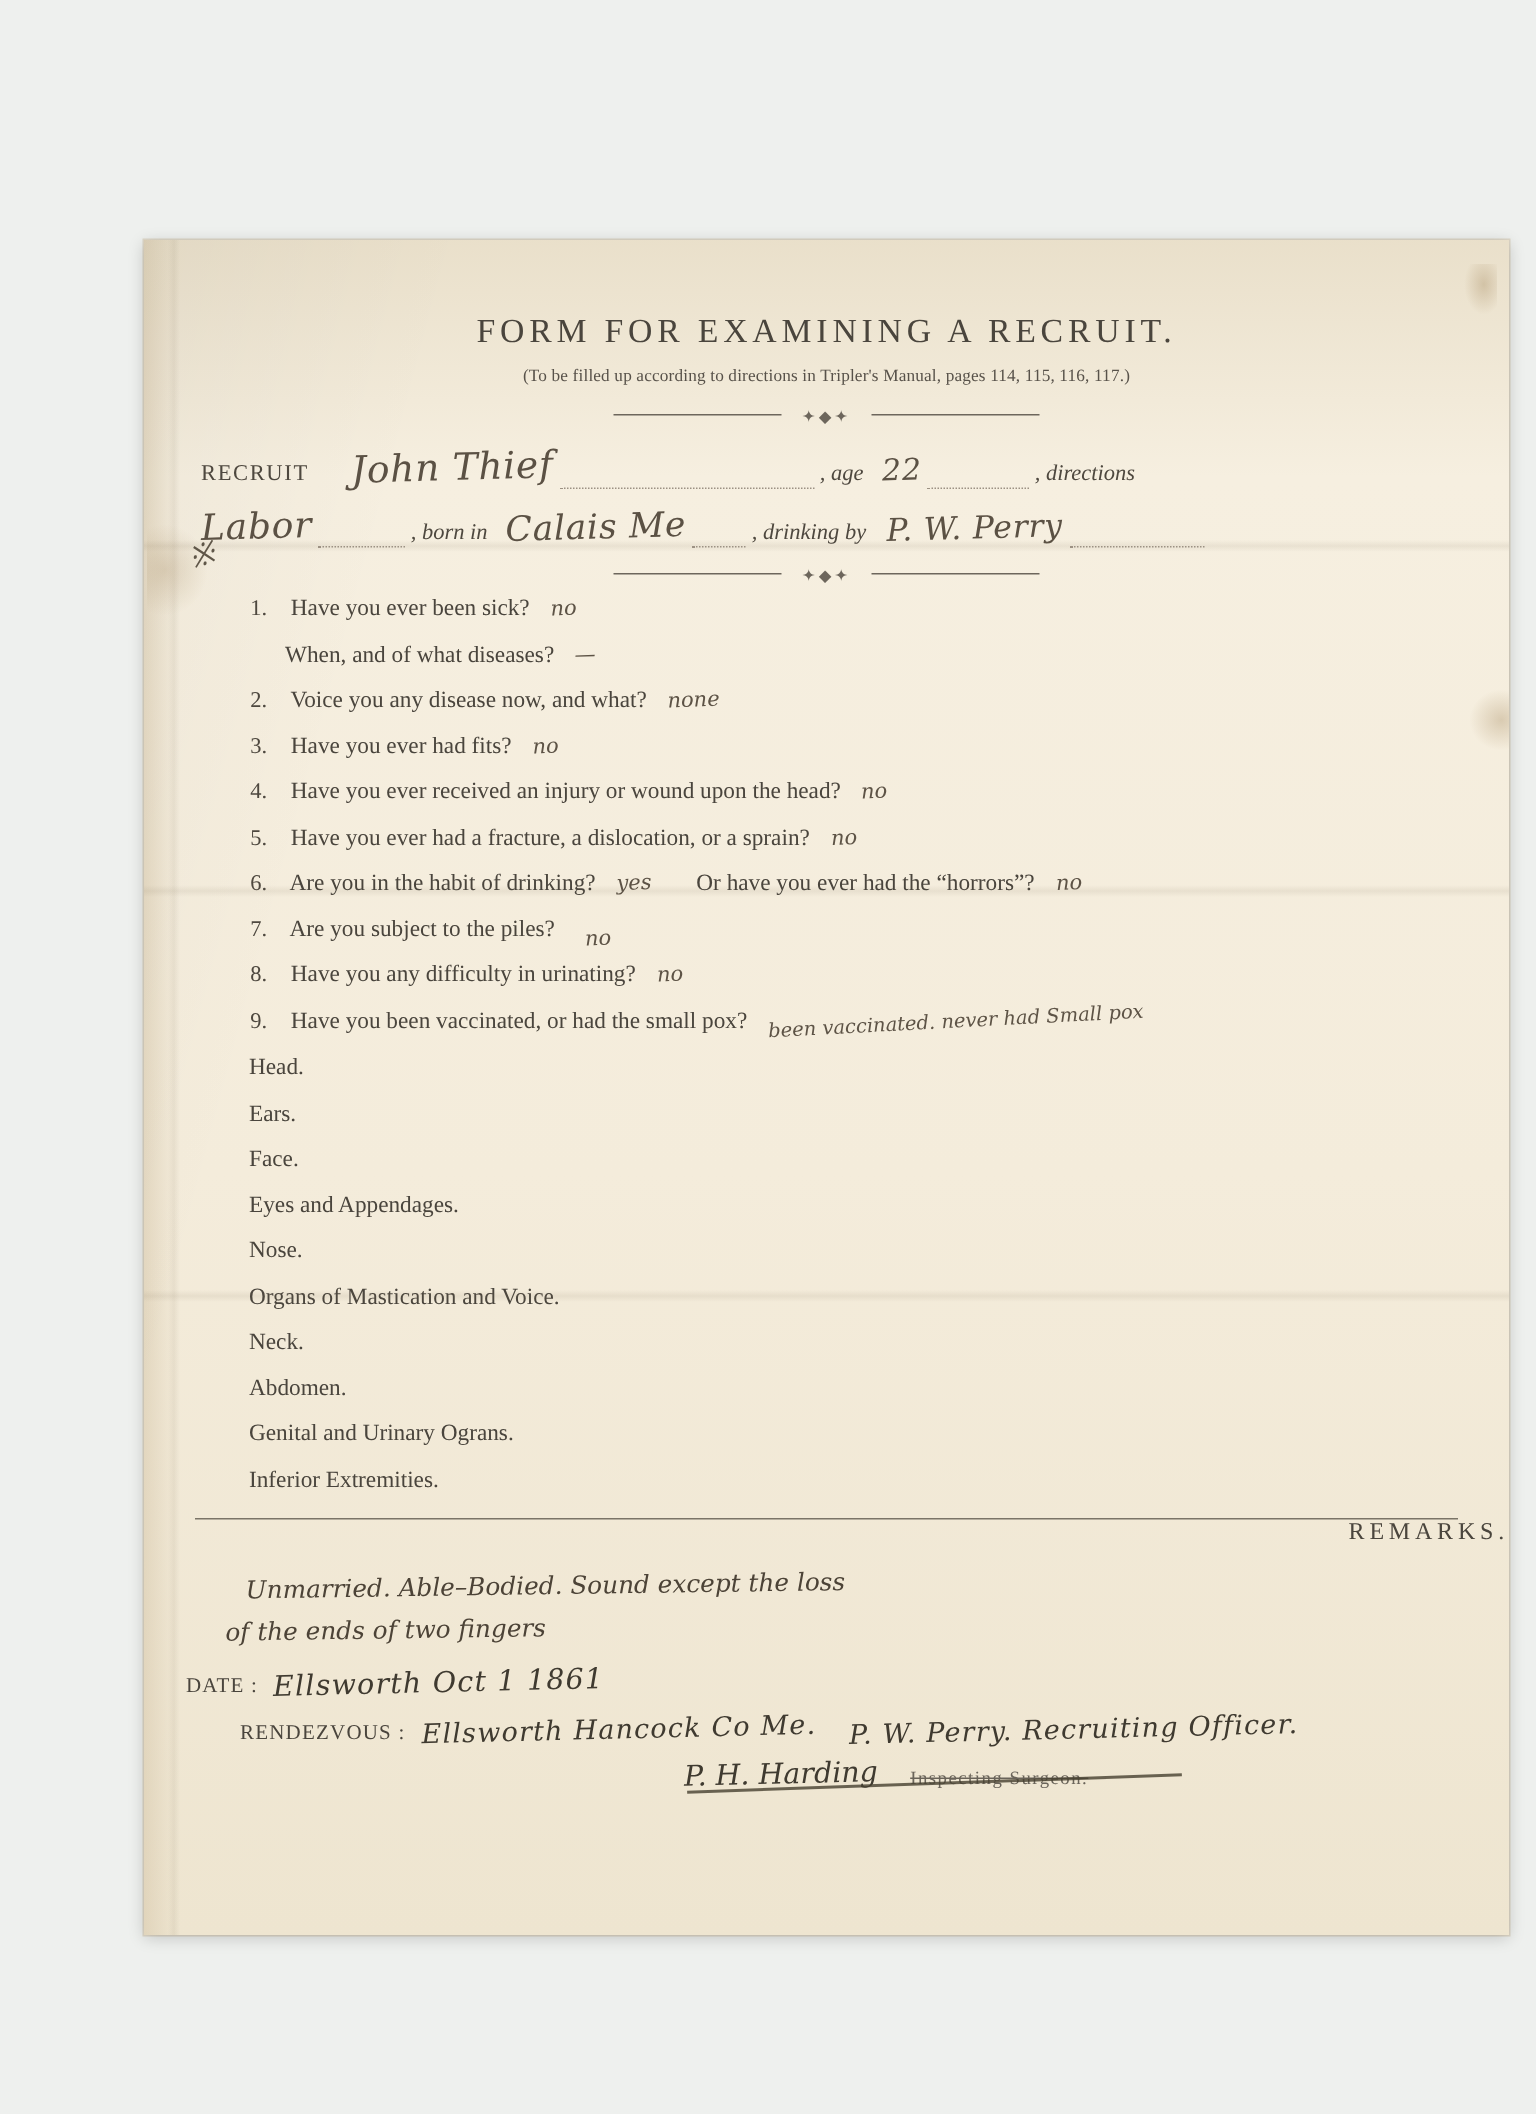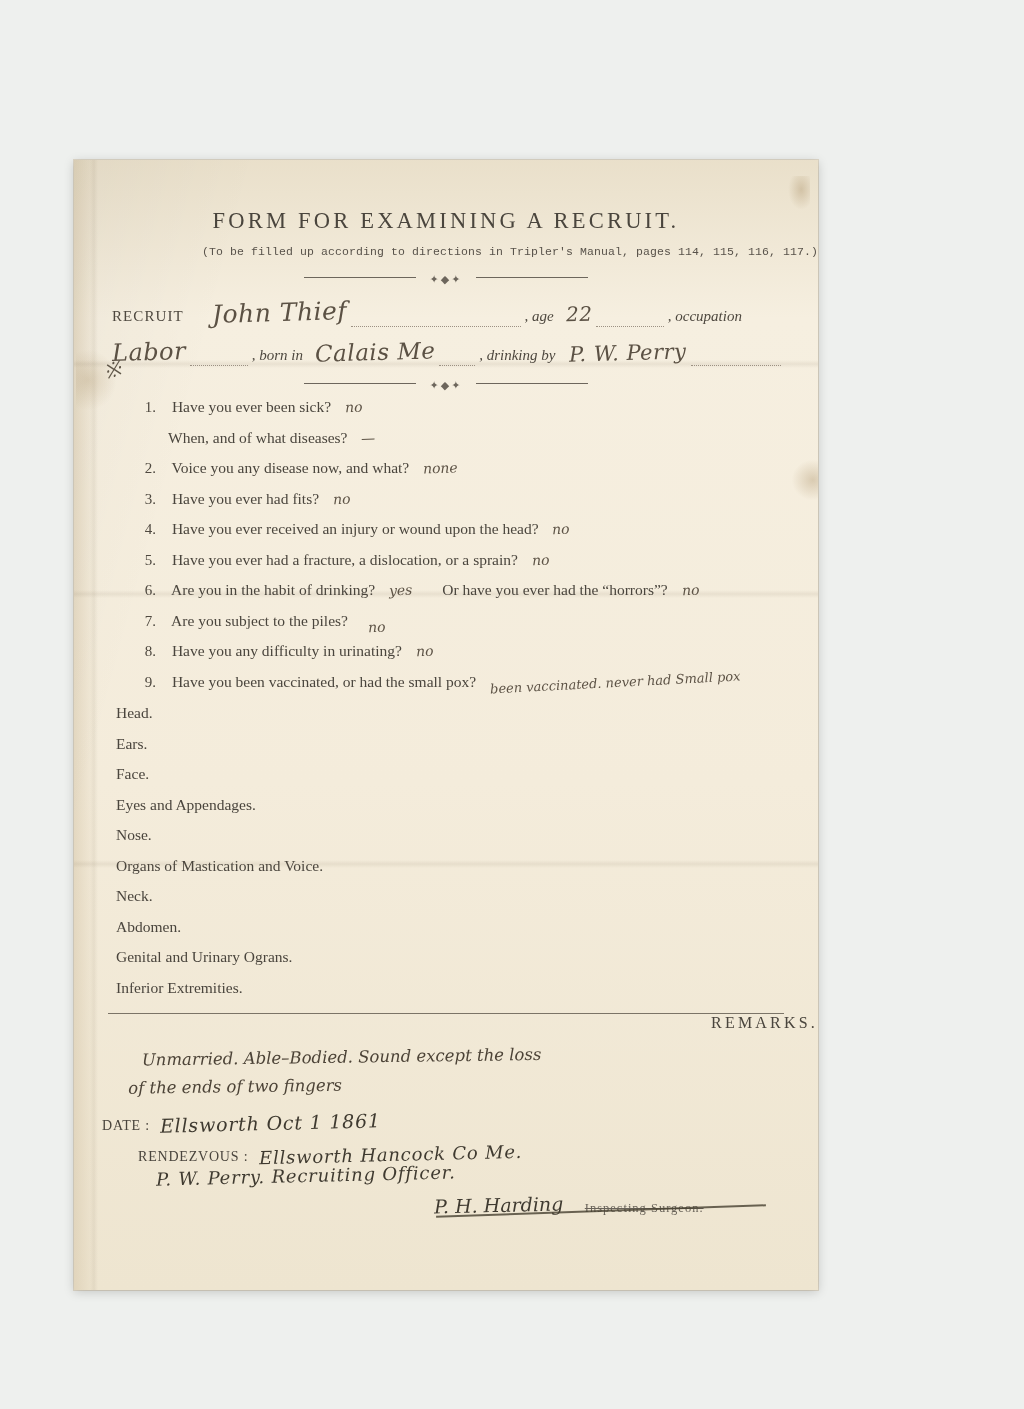--- a/index.html
+++ b/index.html
@@ -11,23 +11,23 @@
     width: 1024px;
     height: 1409px;
     font-family: "Liberation Serif", serif;
     position: relative;
     overflow: hidden;
   }
 
   
   #sheet {
     position: absolute;
-    left: 74px;
+    left: 96px;
     top: 160px;
-    width: 744px;
+    width: 910px;
     height: 1130px;
     background: #f6efe0;
     background-image:
       linear-gradient(105deg, rgba(0,0,0,0.030) 0%, rgba(0,0,0,0) 18%),
       linear-gradient(to right, rgba(214,199,171,0.55) 0px, rgba(214,199,171,0) 22px),
       linear-gradient(to bottom, rgba(232,222,200,0.9) 0%, rgba(246,239,224,1) 14%, rgba(244,236,219,1) 55%, rgba(238,229,208,1) 100%);
     box-shadow: 0 2px 10px rgba(0,0,0,0.18), 0 0 0 1px rgba(205,190,162,0.5);
     color: #4a4640;
   }
   
@@ -72,26 +72,25 @@
   
   #title {
     text-align: center;
     margin-top: 48px;
     font-size: 22.5px;
     letter-spacing: 3.2px;
     font-family: "Liberation Serif", serif;
     color: #4a453d;
   }
   #subtitle {
-    text-align: right;
+    text-align: center;
     margin-top: 11px;
     font-size: 11.5px;
     letter-spacing: 0.1px;
     color: #58524a;
-    font-family: Liberation Mono, monospace;
   }
   .divider-orn {
     text-align: center;
     margin-top: 14px;
     height: 10px;
     position: relative;
   }
   .divider-orn:before, .divider-orn:after {
     content: "";
     position: absolute;
@@ -176,21 +175,21 @@
     font-size: 14px;
   }
   .ans.small { font-size: 12px; }
   .sub {
     padding-left: 38px;
     color: #4a453d;
   }
 
   
   #parts {
-    padding-left: 42px;
+    padding-left: 70px;
     font-size: 15.5px;
     line-height: 30.5px;
     color: #4a453d;
   }
 
   
   #rule {
     margin: 10px 34px 0 34px;
     border-top: 1px solid #7b7467;
   }
@@ -275,21 +274,21 @@
   </div>
 
   <div id="recruit-block">
     <div class="rline">
       <span class="lbl-caps">RECRUIT</span>
       <span class="hand" style="font-size:25px; margin-left:24px;">John Thief</span>
       <span class="dots" style="width:170px;"></span>
       <span class="lbl-ital">, age</span>
       <span class="hand" style="font-size:20px; margin-left:8px;">22</span>
       <span class="dots" style="width:68px;"></span>
-      <span class="lbl-ital">, occupation</span>
+      <span class="lbl-ital">, directions</span>
     </div>
     <div class="rline" style="height:38px;">
       <span class="hand" style="font-size:24px;">Labor</span>
       <span class="dots" style="width:58px;"></span>
       <span class="lbl-ital">, born in</span>
       <span class="hand" style="font-size:23px; margin-left:8px;">Calais Me</span>
       <span class="dots" style="width:36px;"></span>
       <span class="lbl-ital">, drinking by</span>
       <span class="hand" style="font-size:21px; margin-left:10px;">P. W. Perry</span>
       <span class="dots" style="width:90px;"></span>

